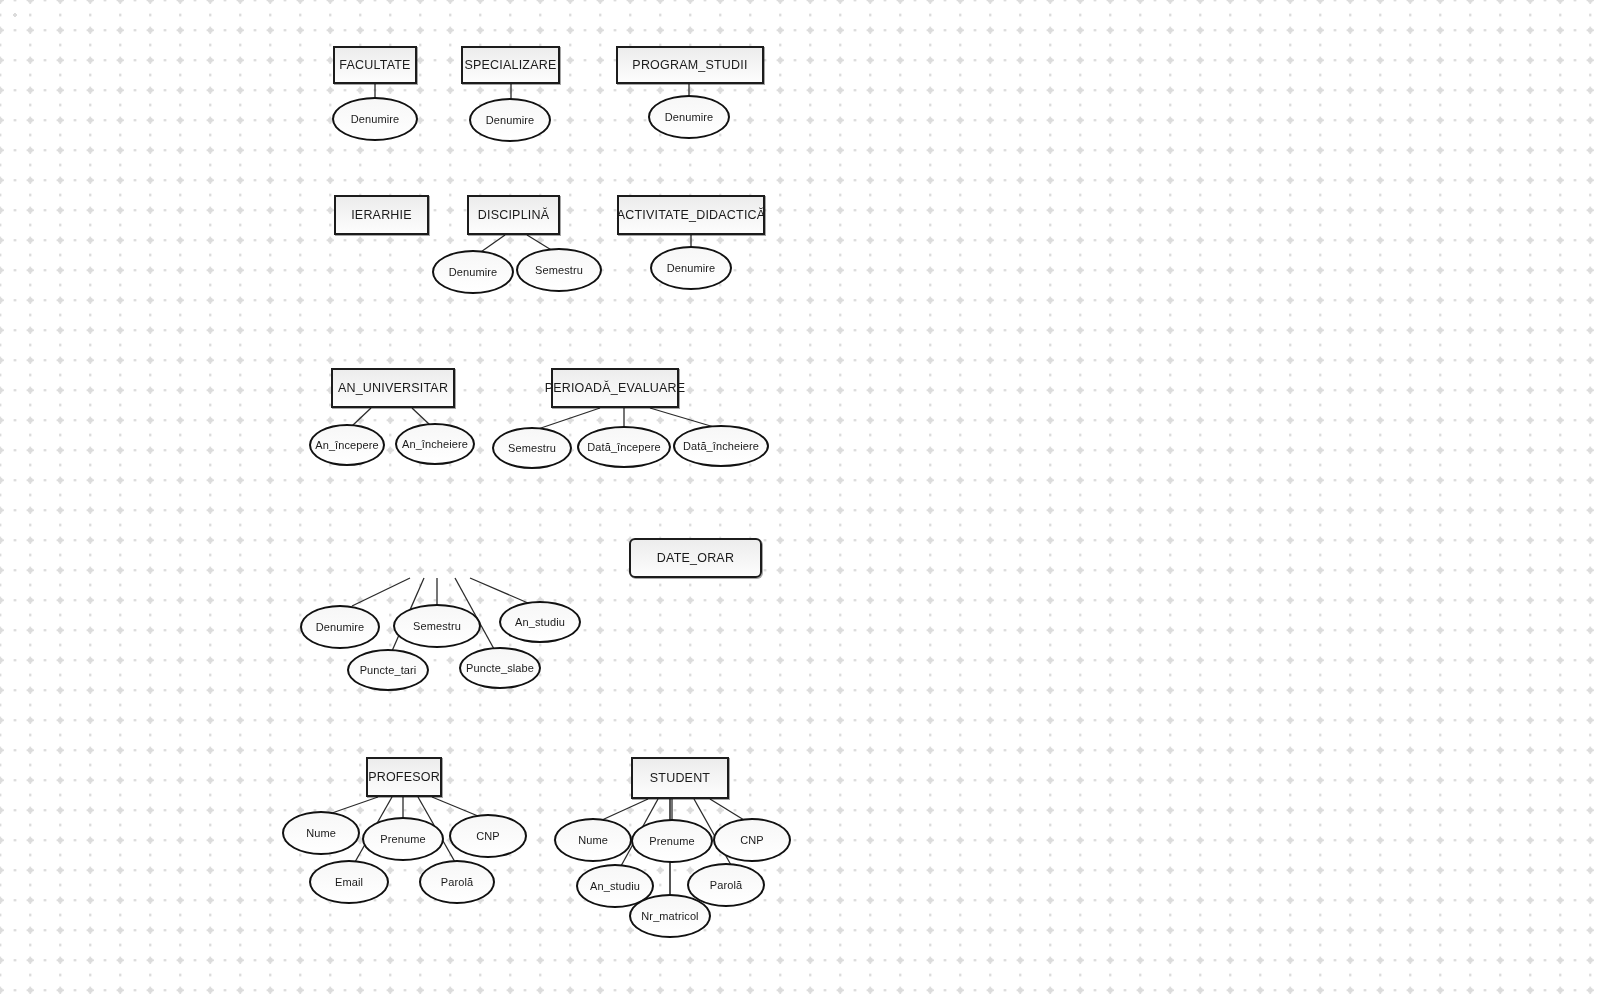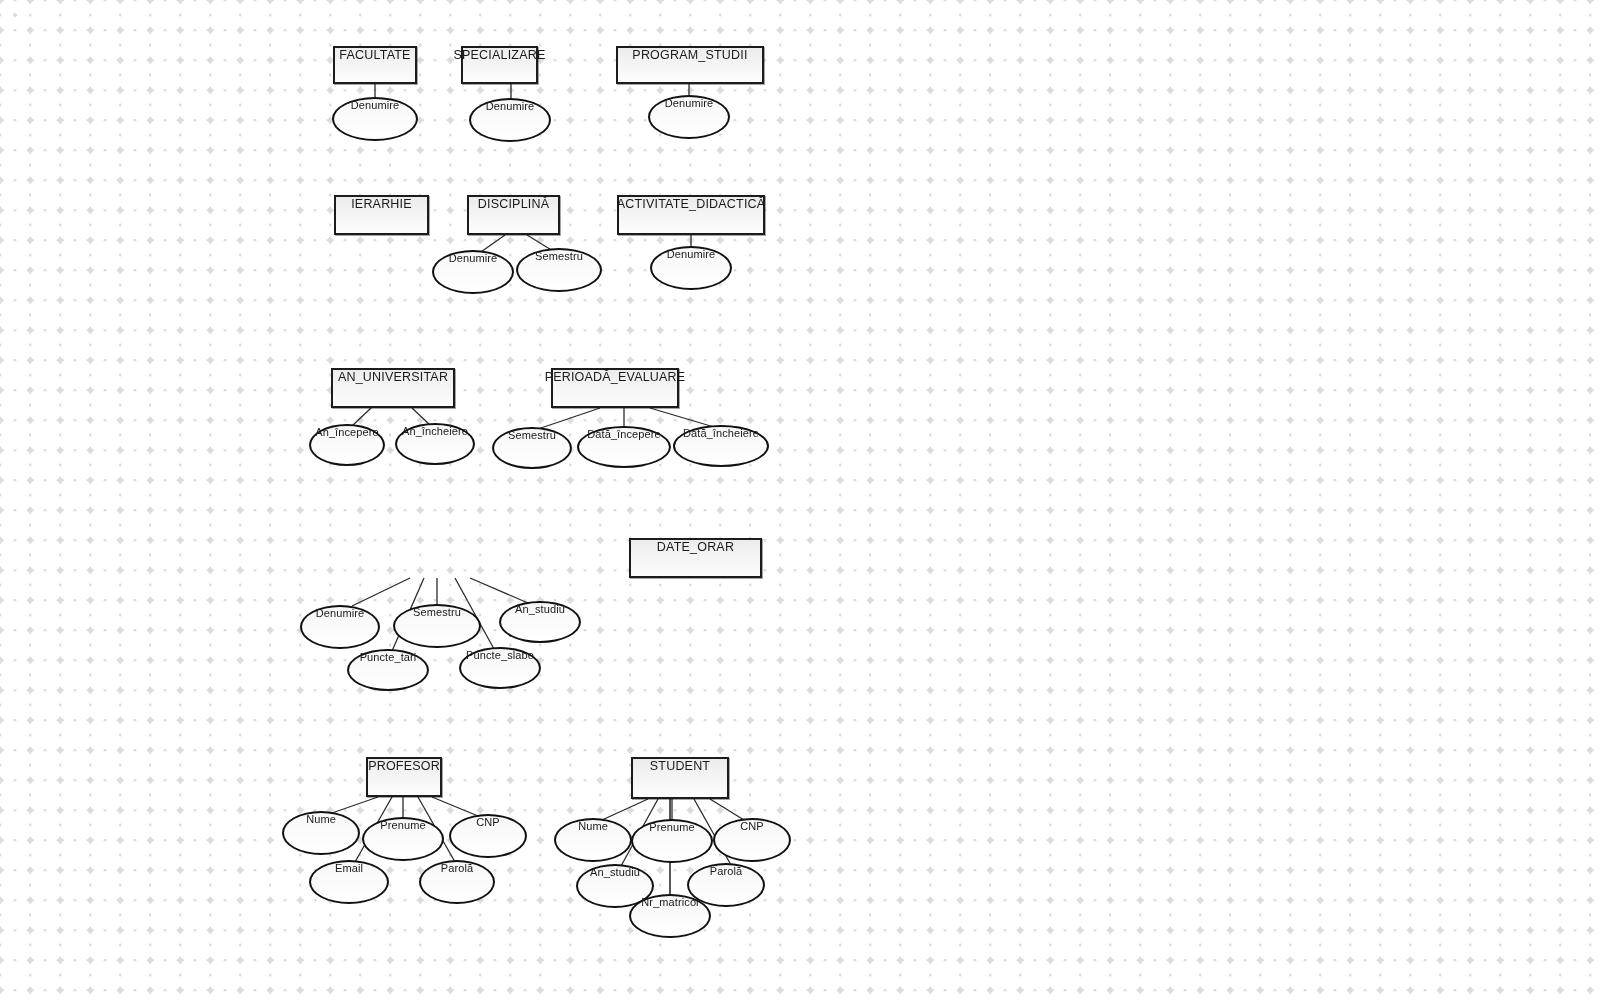--- a/index.html
+++ b/index.html
@@ -36,20 +36,21 @@
     position: absolute;
     left: 0; top: 0;
     width: 1600px;
     height: 1000px;
     pointer-events: none;
   }
   .node {
     position: absolute;
     box-sizing: border-box;
     display: flex;
+    align-items: center;
     justify-content: center;
     text-align: center;
     color: #1a1a1a;
     white-space: nowrap;
   }
   .entity {
     border: 2px solid #1c1c1c;
     background: linear-gradient(to bottom, #ececec 0%, #f4f4f4 45%, #fdfdfd 100%);
     font-size: 12.5px;
     letter-spacing: 0.2px;
@@ -118,42 +119,42 @@
       <line x1="658" y1="799" x2="621" y2="866" stroke="#2b2b2b" stroke-width="1.3"></line>
       <line x1="672" y1="799" x2="672" y2="820" stroke="#2b2b2b" stroke-width="1.3"></line>
       <line x1="670" y1="799" x2="670" y2="896" stroke="#2b2b2b" stroke-width="1.6"></line>
       <line x1="694" y1="799" x2="731" y2="865" stroke="#2b2b2b" stroke-width="1.3"></line>
       <line x1="710" y1="799" x2="744" y2="820" stroke="#2b2b2b" stroke-width="1.3"></line>
     </svg>
 
 <div class="node entity" style="left: 333px; top: 46px; width: 84px; height: 38px;">
       <span>FACULTATE</span>
     </div>
-    <div class="node entity" style="left: 461px; top: 46px; width: 77px; height: 38px;">
+    <div class="node entity" style="left: 461px; top: 46px; width: 99px; height: 38px;">
       <span>SPECIALIZARE</span>
     </div>
     <div class="node entity" style="left: 616px; top: 46px; width: 148px; height: 38px;">
       <span>PROGRAM_STUDII</span>
     </div>
     <div class="node entity" style="left: 334px; top: 195px; width: 95px; height: 40px;">
       <span>IERARHIE</span>
     </div>
     <div class="node entity" style="left: 467px; top: 195px; width: 93px; height: 40px;">
       <span>DISCIPLINĂ</span>
     </div>
     <div class="node entity" style="left: 617px; top: 195px; width: 148px; height: 40px;">
       <span>ACTIVITATE_DIDACTICĂ</span>
     </div>
     <div class="node entity" style="left: 331px; top: 368px; width: 124px; height: 40px;">
       <span>AN_UNIVERSITAR</span>
     </div>
     <div class="node entity" style="left: 551px; top: 368px; width: 128px; height: 40px;">
       <span>PERIOADĂ_EVALUARE</span>
     </div>
-    <div class="node entity" style="left: 629px; top: 538px; width: 133px; height: 40px;">
+    <div class="node entity" style="left: 629px; top: 538px; width: 133px; height: 40px; border-radius: 6px;">
       <span>DATE_ORAR</span>
     </div>
     <div class="node entity" style="left: 366px; top: 757px; width: 76px; height: 40px;">
       <span>PROFESOR</span>
     </div>
     <div class="node entity" style="left: 631px; top: 757px; width: 98px; height: 42px;">
       <span>STUDENT</span>
     </div>
     <div class="node attribute" style="left: 332px; top: 97px; width: 86px; height: 44px;">
       <span>Denumire</span>

